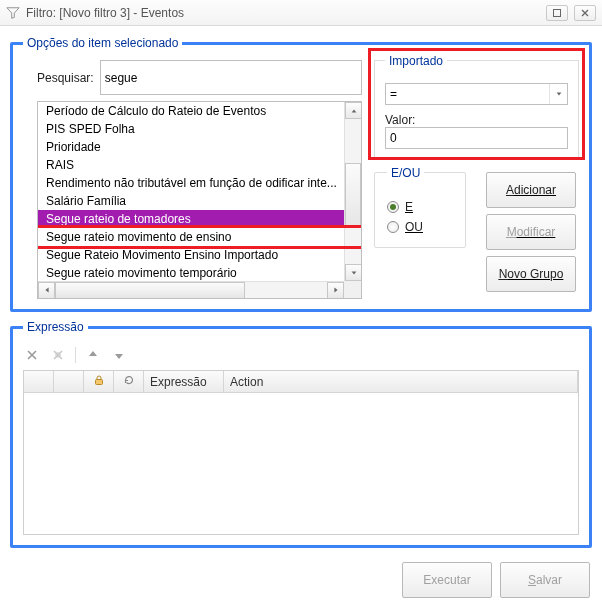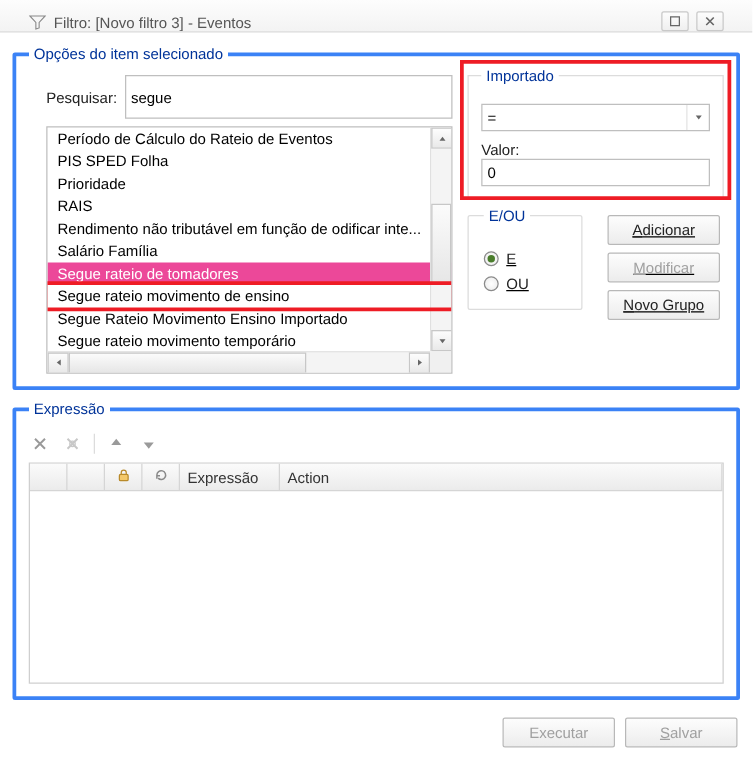--- a/index.html
+++ b/index.html
@@ -1,35 +1,35 @@
 <!DOCTYPE html>
 <html><head>
 <meta charset="utf-8">
 <style>
   * { box-sizing: border-box; font-family: "Segoe UI", Tahoma, Arial, sans-serif; font-size: 12px; }
   html,body { margin:0; padding:0; background:#fff; }
   .window { width:602px; height:606px; background:#fff; display:flex; flex-direction:column; }
-  .titlebar { height:26px; background:linear-gradient(#fdfdfd,#f3f3f3); border-bottom:1px solid #d9d9d9; display:flex; align-items:flex-end; padding:0 23px; color:#555; }
+  .titlebar { height:26px; background:linear-gradient(#fdfdfd,#f3f3f3); border-bottom:1px solid #d9d9d9; display:flex; align-items:center; padding:0 6px; color:#555; }
   .titlebar .ticon { width:14px; height:14px; margin-right:6px; display:inline-flex; }
   .titlebar .ticon svg { width:14px; height:14px; }
   .titlebar .spacer { flex:1; }
   .winbtn { width:22px; height:16px; border:1px solid #c9c9c9; background:linear-gradient(#fdfdfd,#efefef); margin-left:6px; border-radius:2px; display:flex; align-items:center; justify-content:center; color:#666; cursor:default; }
   .winbtn svg { width:10px; height:10px; }
   .client { flex:1; padding:10px 10px 8px 10px; display:flex; flex-direction:column; gap:8px; }
   fieldset.group { border:3px solid #3b82f6; border-radius:2px; padding:10px 10px 10px 10px; margin:0; }
   fieldset.group > legend { color:#003399; padding:0 4px; font-size:12px; }
   .sel-top { display:flex; gap:12px; }
   .left-col { flex:1; min-width:0; }
   .search-row { display:flex; align-items:center; gap:6px; margin-bottom:6px; }
   .search-row label { color:#222; }
   .search-row input { flex:1; height:35px; border:1px solid #bfbfbf; padding:2px 4px; background:#fff; }
   .listbox-wrap { border:1px solid #bfbfbf; height:198px; position:relative; overflow:hidden; background:#fff; }
   .listbox { position:absolute; inset:0; overflow:hidden; }
   .listbox .item { padding:2px 6px 2px 8px; white-space:nowrap; overflow:hidden; text-overflow:ellipsis; color:#000; height:18px; line-height:14px; }
-  .listbox .item.selected { background:#ec4899; color:#fff; }
+  .listbox .item.selected { background:#a21caf; color:#fff; }
   .hscroll { position:absolute; left:0; bottom:0; right:17px; height:17px; background:#f0f0f0; border-top:1px solid #e0e0e0; display:flex; align-items:center; }
   .hscroll .btn { width:17px; height:17px; background:linear-gradient(#fdfdfd,#e9e9e9); border:1px solid #c7c7c7; display:flex; align-items:center; justify-content:center; color:#555; }
   .hscroll .track { flex:1; height:17px; background:#f4f4f4; position:relative; }
   .hscroll .thumb { position:absolute; left:0; top:0; bottom:0; width:70%; background:linear-gradient(#fbfbfb,#e6e6e6); border:1px solid #c7c7c7; }
   .vscroll { position:absolute; right:0; top:0; bottom:17px; width:17px; background:#f0f0f0; border-left:1px solid #e0e0e0; display:flex; flex-direction:column; }
   .vscroll .btn { height:17px; width:17px; background:linear-gradient(#fdfdfd,#e9e9e9); border:1px solid #c7c7c7; display:flex; align-items:center; justify-content:center; color:#555; }
   .vscroll .track { flex:1; background:#f4f4f4; position:relative; }
   .vscroll .thumb { position:absolute; left:0; right:0; top:30%; height:45%; background:linear-gradient(#fbfbfb,#e6e6e6); border:1px solid #c7c7c7; }
   .corner { position:absolute; right:0; bottom:0; width:17px; height:17px; background:#f0f0f0; }
   .red-box { border:3px solid #ee1c25; position:absolute; pointer-events:none; }
@@ -40,21 +40,21 @@
   .combo .arrow { position:absolute; right:0; top:0; bottom:0; width:18px; border-left:1px solid #e3e3e3; display:flex; align-items:center; justify-content:center; color:#555; }
   .valor-lbl { margin-top:8px; color:#222; display:block; }
   .valor-input { height:22px; border:1px solid #bfbfbf; background:#fff; padding:2px 4px; width:100%; }
   .mid-row { display:flex; gap:20px; align-items:flex-start; margin-top:4px;text-decoration:underline; }
   .eou-group { border:1px solid #dcdcdc; border-radius:2px; padding:10px 12px 10px 12px; width:92px; }
   .eou-group .legend { color:#003399; position:relative; top:-17px; background:#fff; display:inline-block; padding:0 4px; margin-bottom:-10px; }
   .radio-row { display:flex; align-items:center; gap:6px; height:20px; color:#222; }
   .radio { width:12px; height:12px; border:1px solid #8a8a8a; border-radius:50%; display:inline-flex; align-items:center; justify-content:center; background:radial-gradient(#fff,#eaeaea); }
   .radio.checked::after { content:""; width:6px; height:6px; border-radius:50%; background:#4a7d2c; }
   .btn-col { display:flex; flex-direction:column; gap:6px; }
-  .pushbtn { height:24px; min-width:90px; padding:0 10px; border:1px solid #b8b8b8; background:linear-gradient(#fdfdfd,#ececec); border-radius:2px; color:#222; text-align:center; display:flex; align-items:center; justify-content:center; cursor:default; }
+  .pushbtn { height:36px; min-width:90px; padding:0 10px; border:1px solid #b8b8b8; background:linear-gradient(#fdfdfd,#ececec); border-radius:2px; color:#222; text-align:center; display:flex; align-items:center; justify-content:center; cursor:default; }
   .pushbtn.disabled { color:#a0a0a0; }
   .expr-group { flex:1; display:flex; flex-direction:column; }
   .toolbar { display:flex; align-items:center; gap:8px; margin:2px 0 6px 0; }
   .tbtn { width:18px; height:18px; display:flex; align-items:center; justify-content:center; color:#9a9a9a; }
   .tbtn svg { width:14px; height:14px; }
   .tdiv { width:1px; height:16px; background:#dcdcdc; }
   .grid { flex:1; border:1px solid #cfcfcf; background:#fff; display:flex; flex-direction:column; }
   .grid-head { display:flex; height:22px; background:linear-gradient(#fbfbfb,#ebebeb); border-bottom:1px solid #d5d5d5; }
   .grid-head .col { border-right:1px solid #d5d5d5; display:flex; align-items:center; justify-content:flex-start; padding:0 6px; color:#333; }
   .grid-head .col.icon { justify-content:center; padding:0; }

